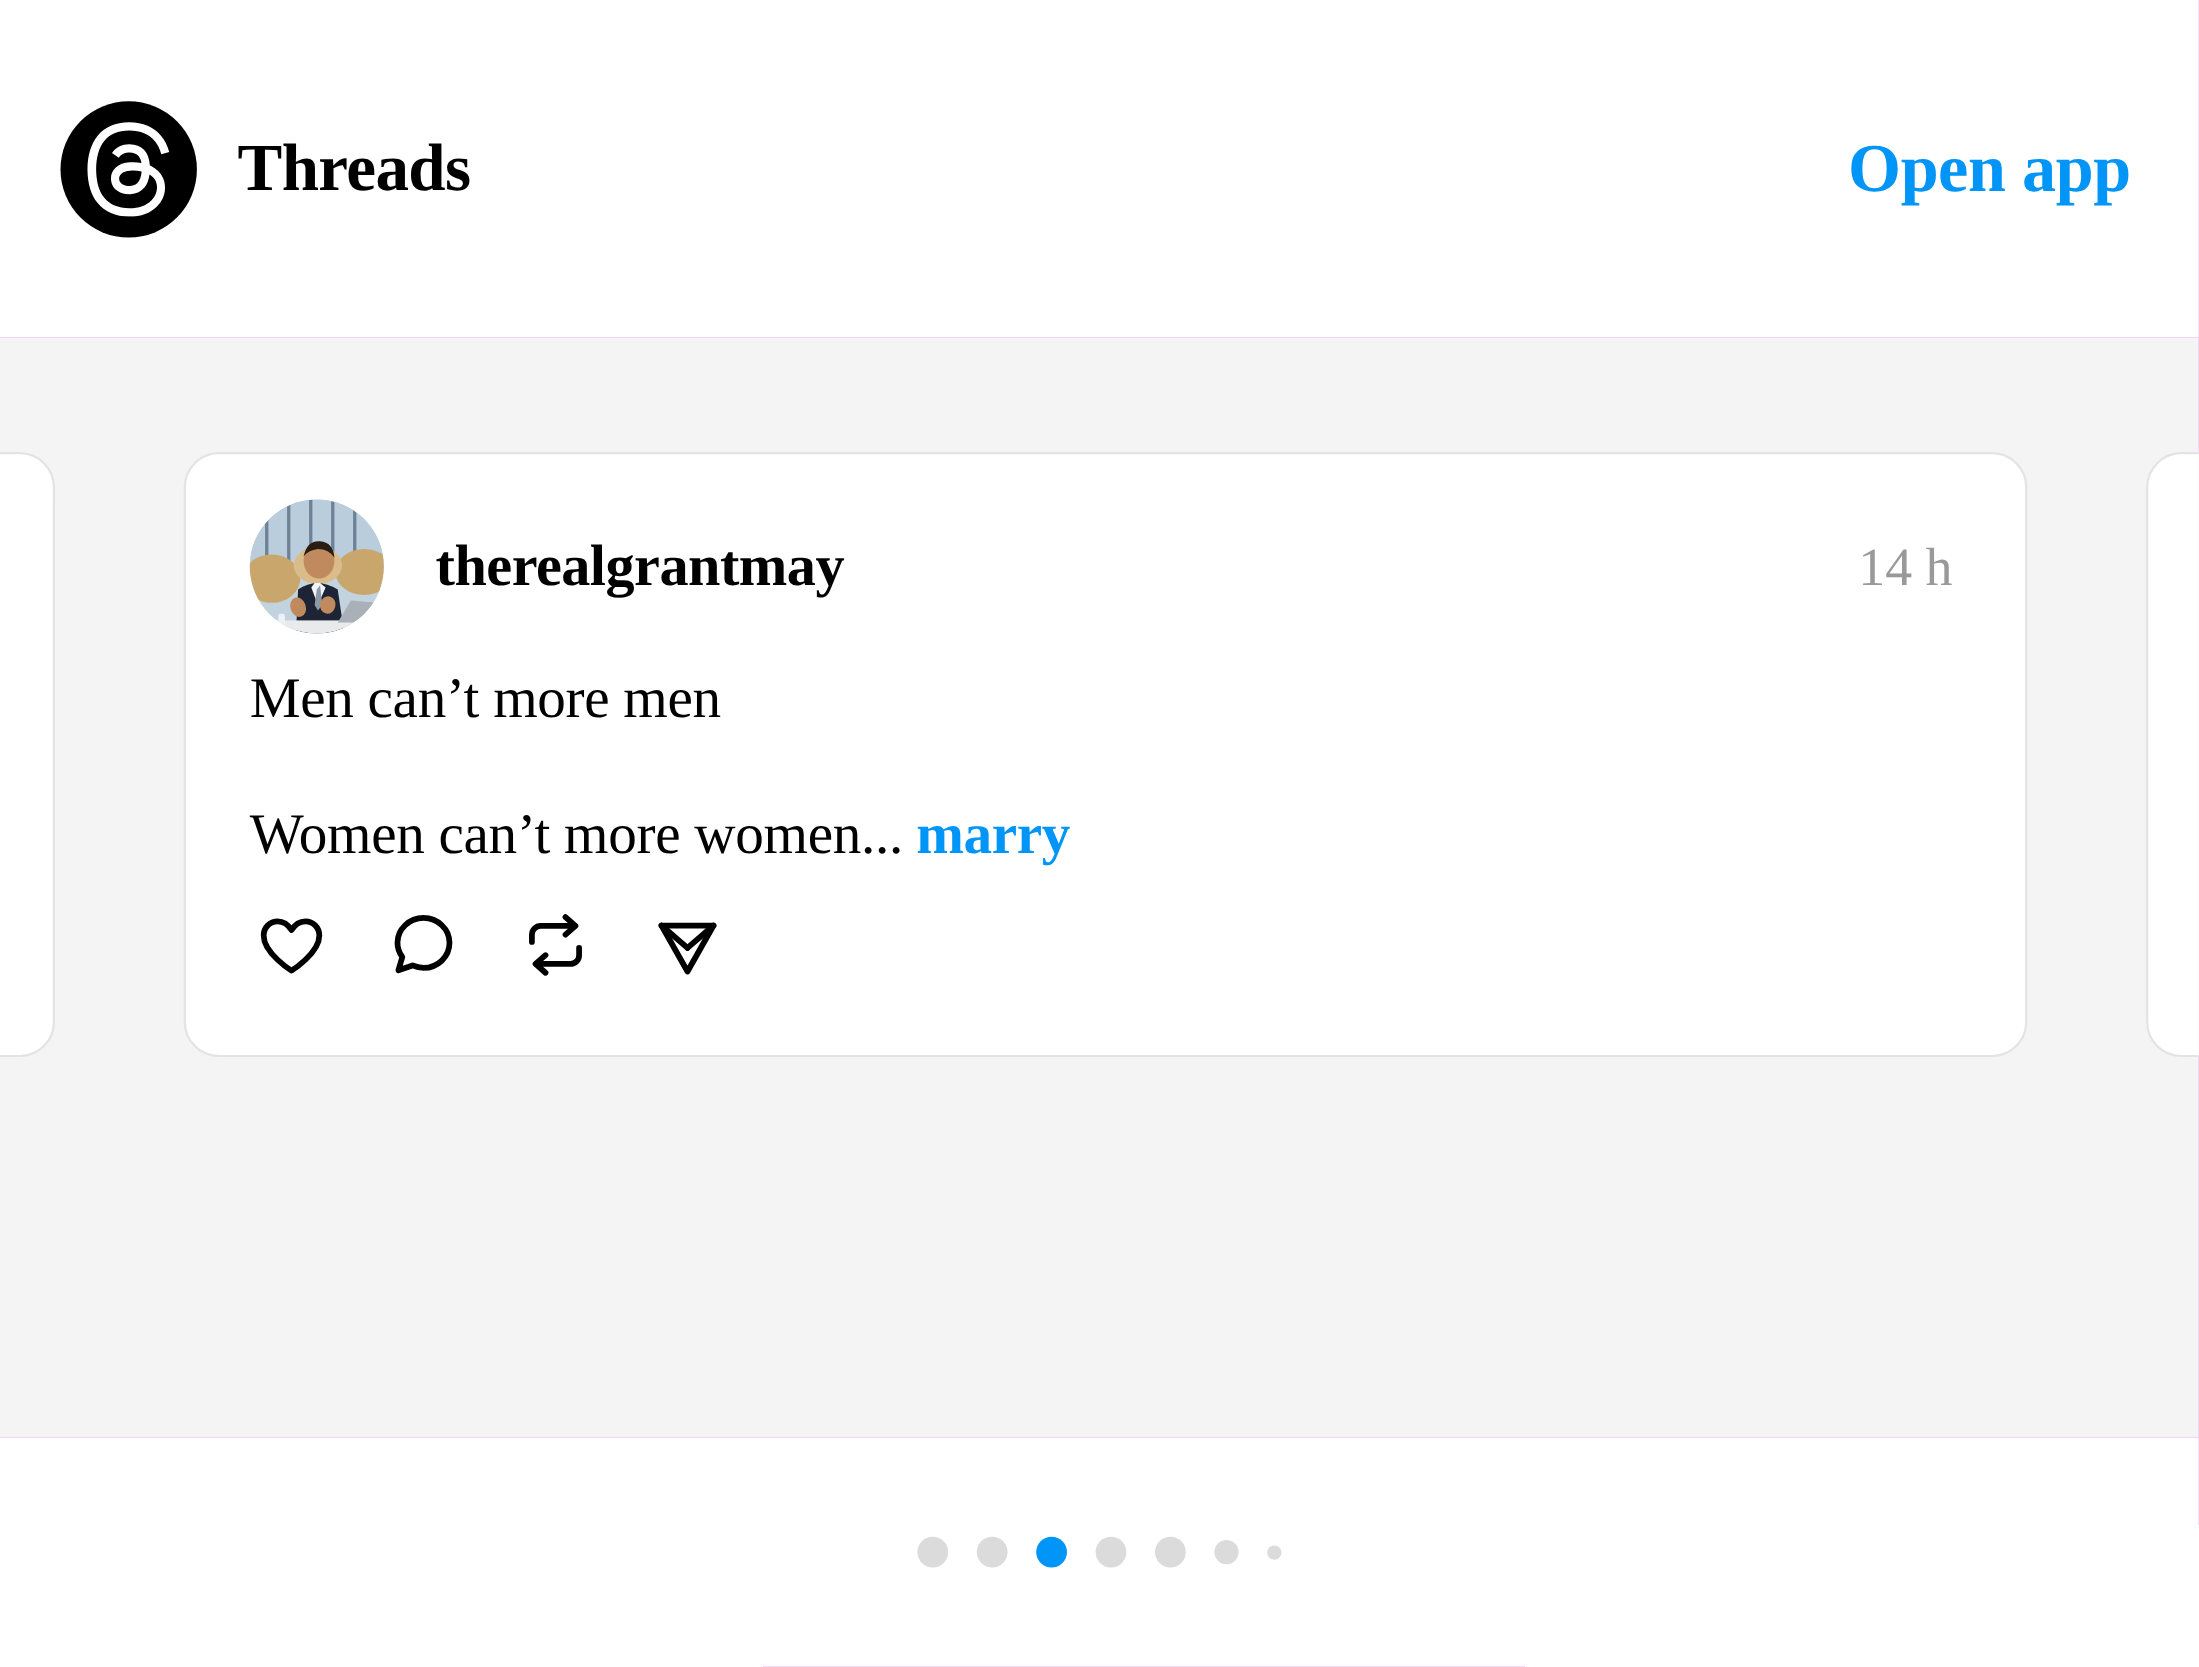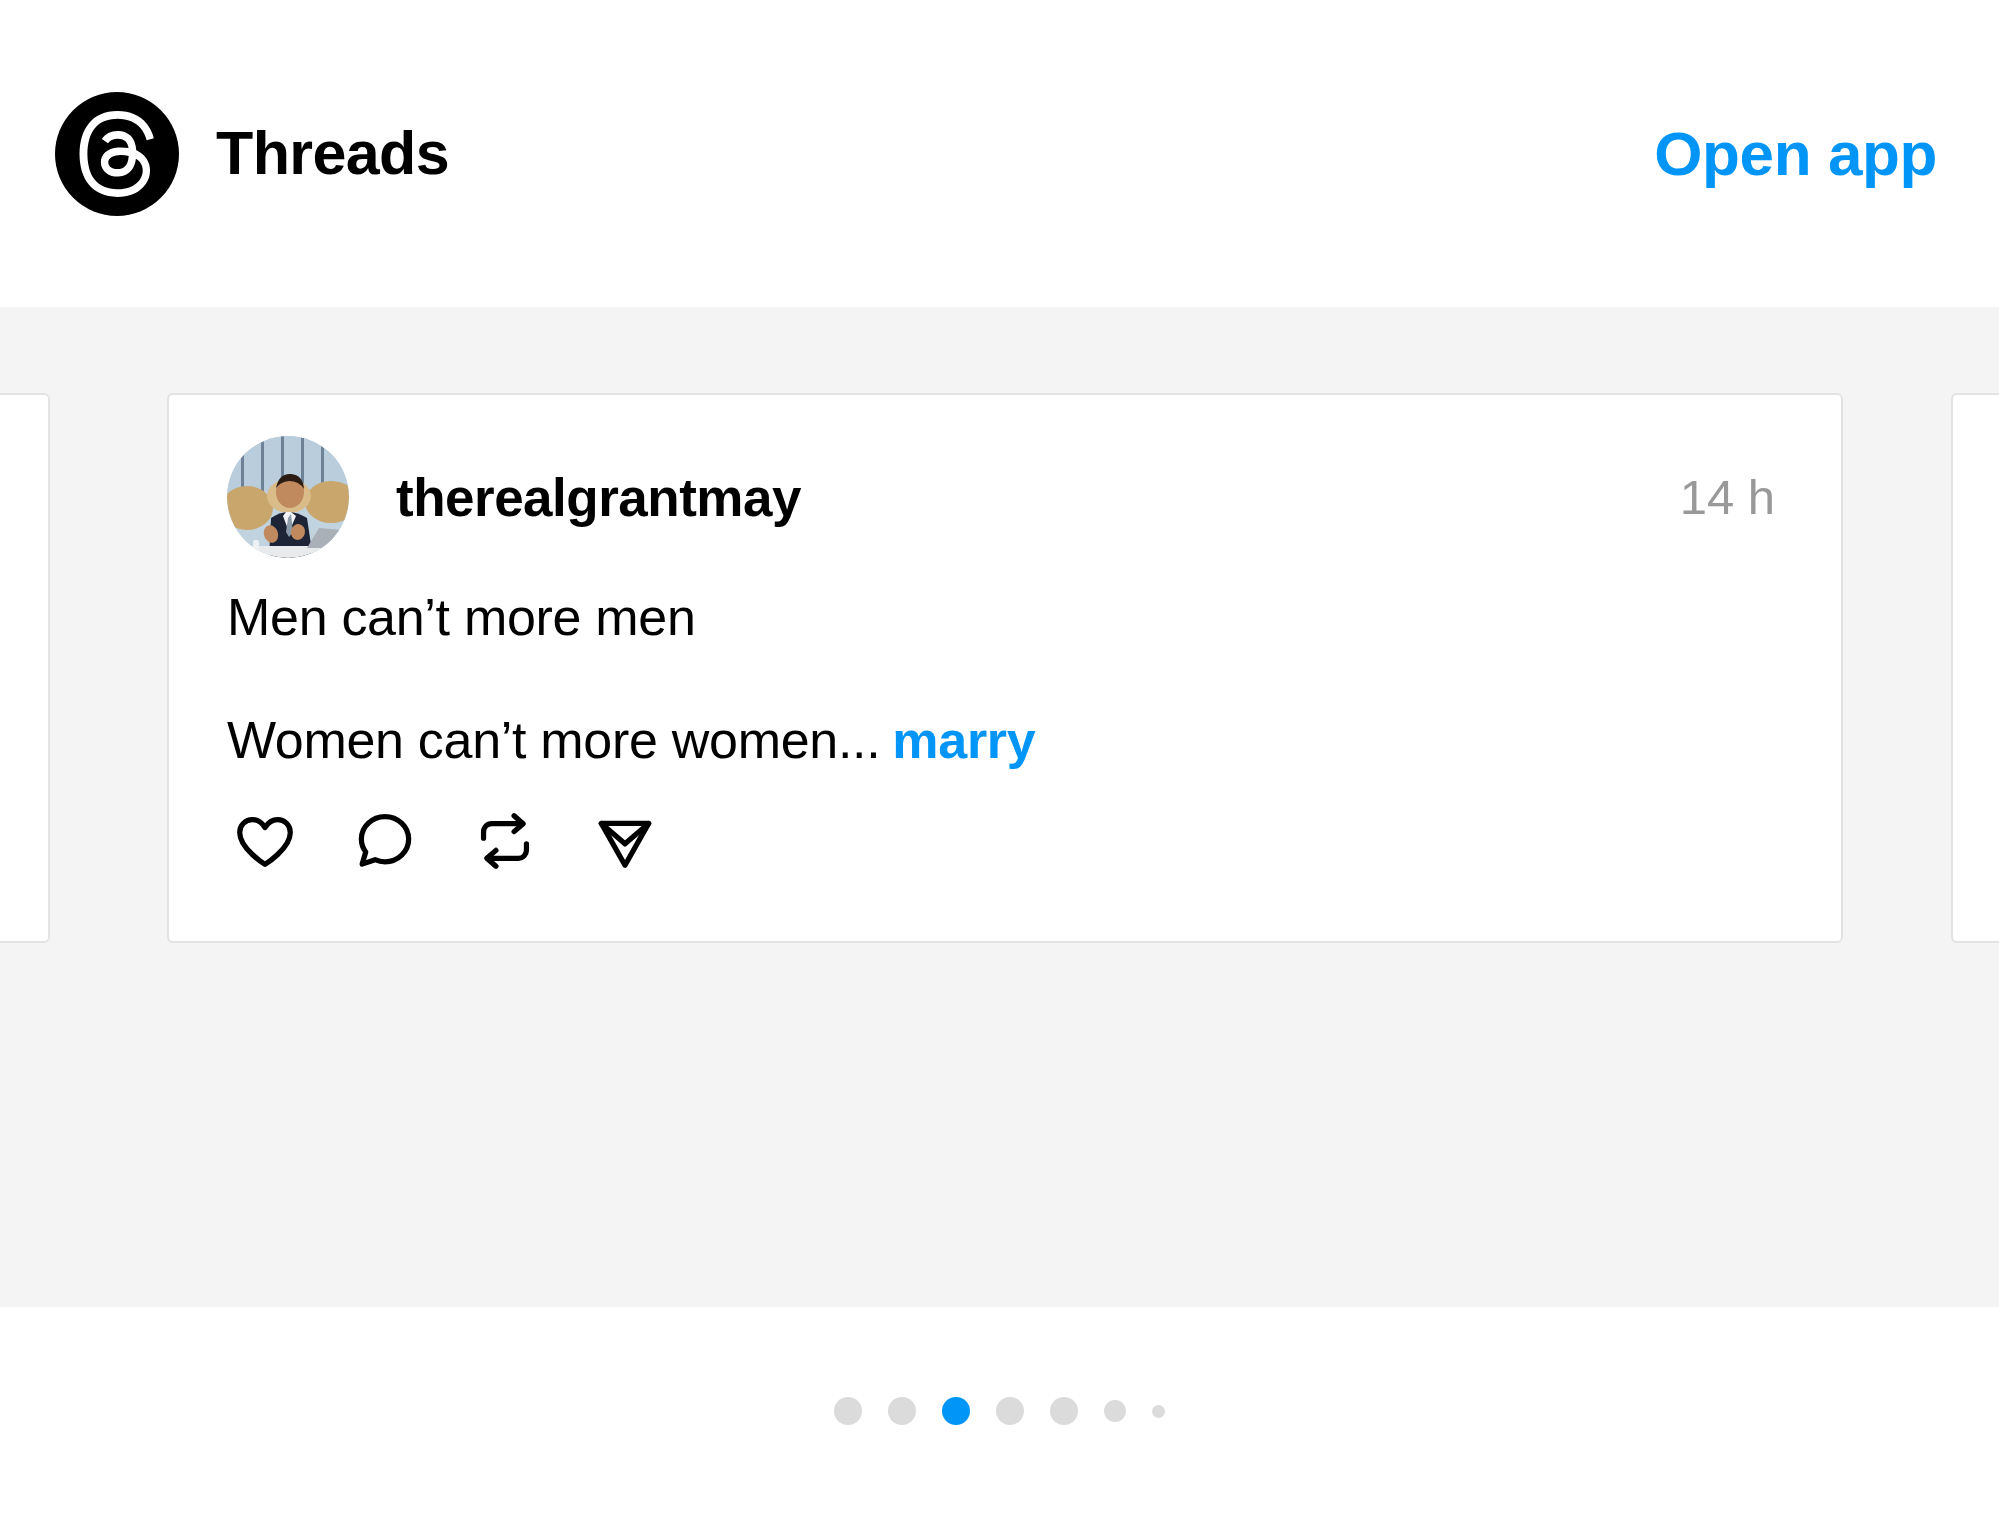--- a/index.html
+++ b/index.html
@@ -14,20 +14,21 @@
     -webkit-font-smoothing: antialiased;
     overflow: hidden;
   }
 
   .embed-root {
     position: relative;
     width: 1999px;
     height: 1515px;
     background: #d946ef;
     box-sizing: border-box;
+    font-family: Liberation Serif, serif;
   }
 
   
   .embed-header {
     position: absolute;
     left: 0;
     top: 0;
     width: 1999px;
     height: 307px;
     background: #ffffff;
@@ -82,25 +83,25 @@
     left: 0;
     top: 307px;
     width: 1999px;
     height: 1000px;
     background: #f4f4f4;
     overflow: hidden;
   }
 
   .card {
     position: absolute;
-    top: 86px;
+    top: 104px;
     height: 550px;
     background: #ffffff;
     border: 2px solid #e3e3e3;
-    border-radius: 6px;
+    border-radius: 32px;
     box-sizing: border-box;
   }
 
   
   .card.peek-left {
     left: -120px;
     width: 170px;
   }
   .card.peek-right {
     left: 1951px;

